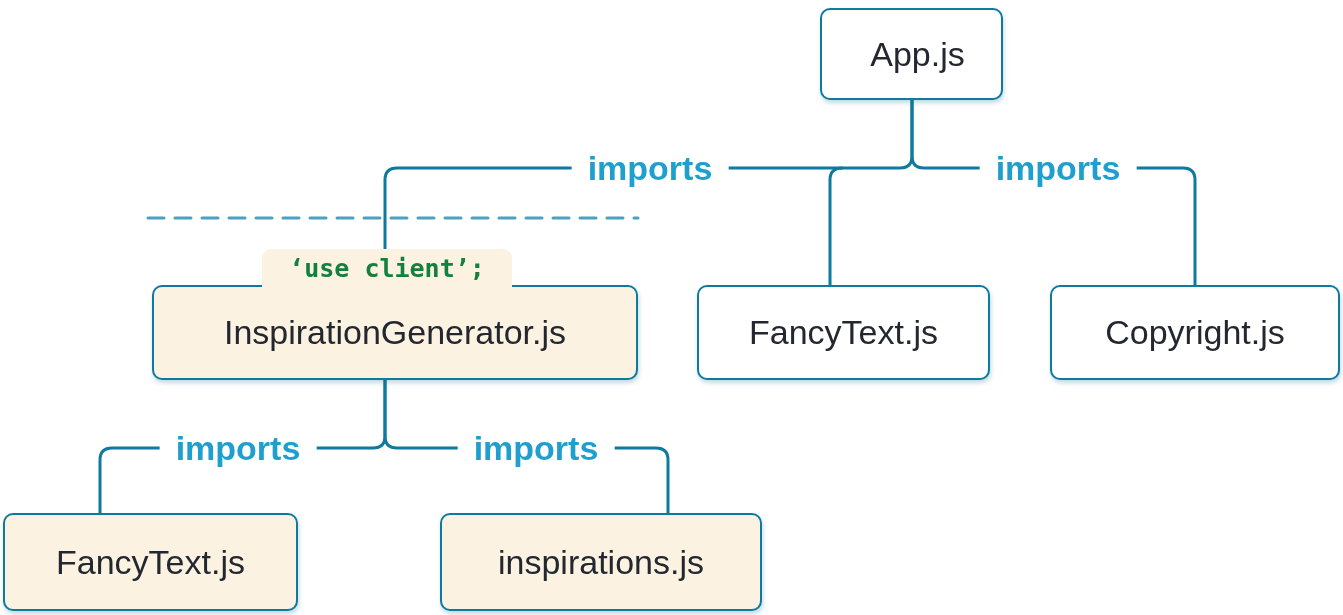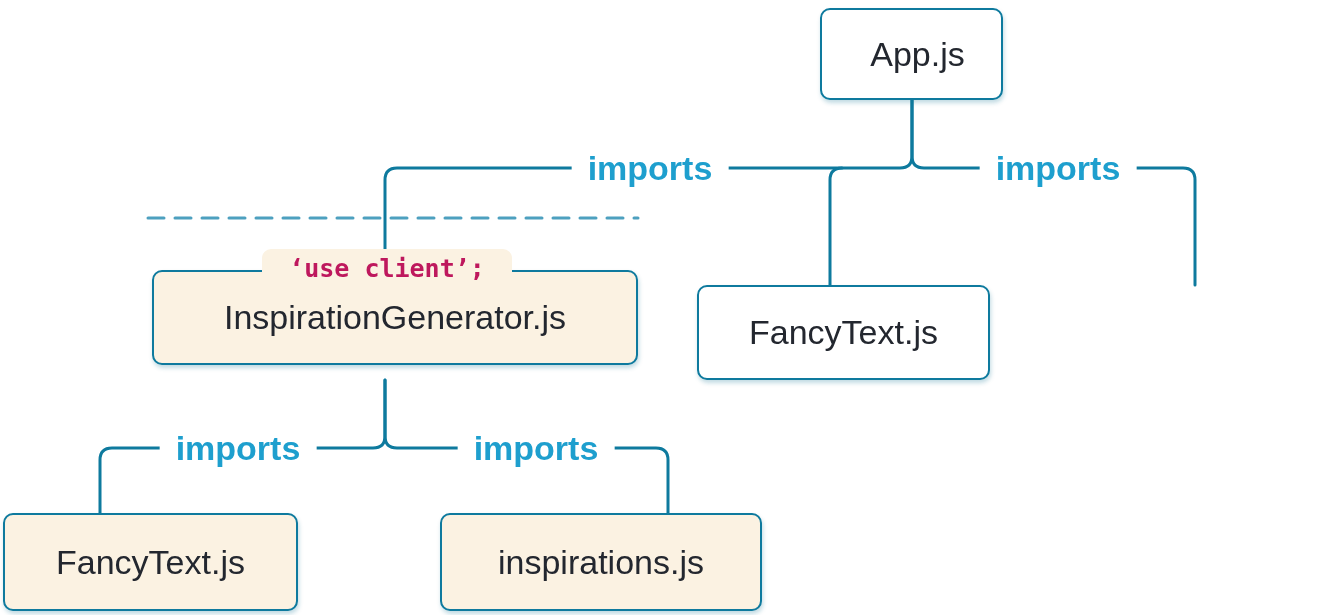--- a/index.html
+++ b/index.html
@@ -73,21 +73,21 @@
     background: #FBF2E2;
     border-radius: 9px 9px 0 0;
     display: flex;
     align-items: center;
     justify-content: center;
   }
   .directive-text {
     font-family: "DejaVu Sans Mono", monospace;
     font-size: 25px;
     font-weight: 600;
-    color: #be185d;
+    color: #15803d;
     white-space: nowrap;
   }
 </style>
 </head>
 <body>
 
 <div class="canvas">
 
   <svg class="wires" width="1343" height="615" viewBox="0 0 1343 615" aria-hidden="true">
     <path class="wire" d="M912 100 V156 Q912 168 900 168 H397 Q385 168 385 180 V285"></path>
@@ -104,28 +104,31 @@
   <span class="edge-label" style="left:536px; top:448px;">imports</span>
 
   <div class="node server" style="left:820px; top:8px; width:183px; height:92px;padding-left:12px;">
     <span class="node-label">App.js</span>
   </div>
 
   <div class="directive-tab" style="left:262px; top:249px; width:250px; height:39px;">
     <span class="directive-text">‘use client’;</span>
   </div>
 
-  <div class="node client" style="left:152px; top:270px; width:486px; height:95px;">
+  <div class="node client" style="left:152px; top:285px; width:486px; height:95px;">
     <span class="node-label">InspirationGenerator.js</span>
   </div>
 
   <div class="node server" style="left:697px; top:285px; width:293px; height:95px;">
     <span class="node-label">FancyText.js</span>
   </div>
 
+  <div class="node server" style="left:1050px; top:285px; width:290px; height:95px;">
+    <span class="node-label">Copyright.js</span>
+  </div>
 
   <div class="node client" style="left:3px; top:513px; width:295px; height:98px;">
     <span class="node-label">FancyText.js</span>
   </div>
 
   <div class="node client" style="left:440px; top:513px; width:322px; height:98px;justify-content:center;">
     <span class="node-label">inspirations.js</span>
   </div>
 
 </div>

